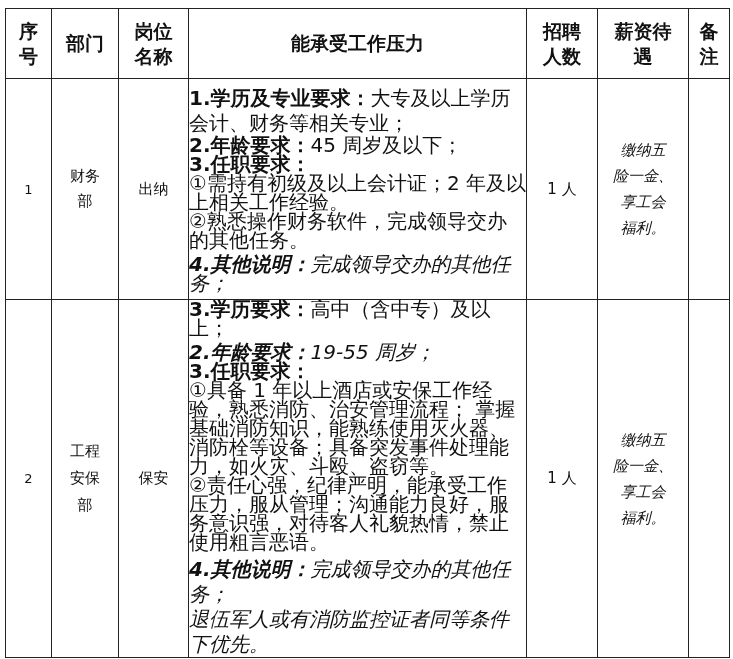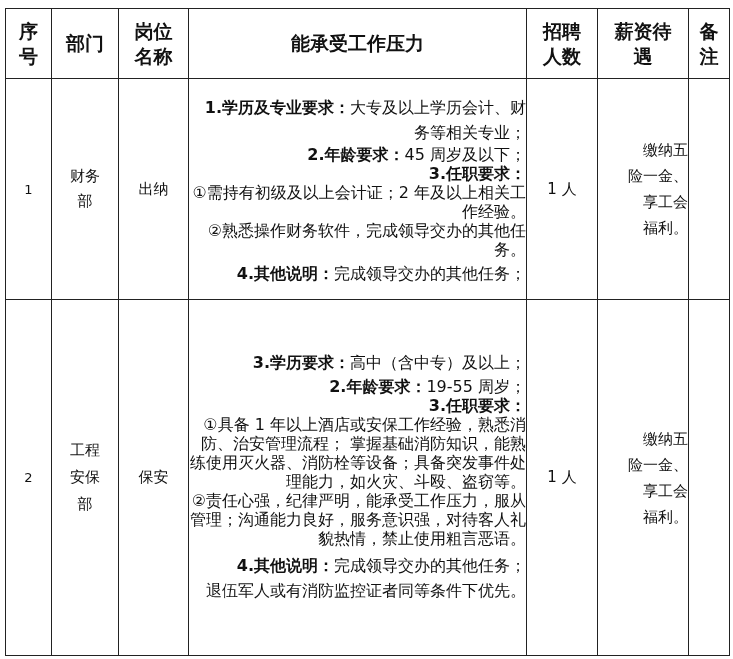--- a/index.html
+++ b/index.html
@@ -8,26 +8,26 @@
   table.jobs { position: absolute; left: 5px; top: 8px; border-collapse: collapse; table-layout: fixed; }
   table.jobs td, table.jobs th { border: 1.5px solid #222; padding: 0; vertical-align: middle; }
   th { font-weight: bold; font-size: 19px; line-height: 25px; text-align: center; color: #111; }
   col.c-no { width: 46px; } col.c-dept { width: 67px; } col.c-pos { width: 70px; }
   col.c-req { width: 338px; } col.c-num { width: 71px; } col.c-pay { width: 91px; } col.c-note { width: 41px; }
   tr.head { height: 70px; }
   tr.r1 { height: 221px; }
   tr.r2 { height: 356px; }
   td.center { text-align: center; font-size: 15px; line-height: 25px; }
   td.num { font-size: 13px; }
-  td.req { padding: 4px 6px 4px 9px; font-size: 16px; line-height: 19px; text-align: right; vertical-align: top; }
+  td.req { padding: 4px 6px 4px 9px; font-size: 20px; line-height: 19px; text-align: left; vertical-align: top; }
   .req p { margin: 0; }
   .req .b { font-weight: bold; }
-  .req .gap { margin-top: 5px; }
+  .req .gap { margin-top: 5px; font-style: italic; }
   .req .gap2 { margin-top: 0; }
-  td.pay { text-align: right; font-size: 15px; line-height: 26px; }
+  td.pay { text-align: center; font-size: 15px; line-height: 26px; font-style: italic; }
   .pay span { display: block; }
 </style>
 </head>
 <body>
 
 <table class="jobs">
   <colgroup>
     <col class="c-no">
       <col class="c-dept">
       <col class="c-pos">

